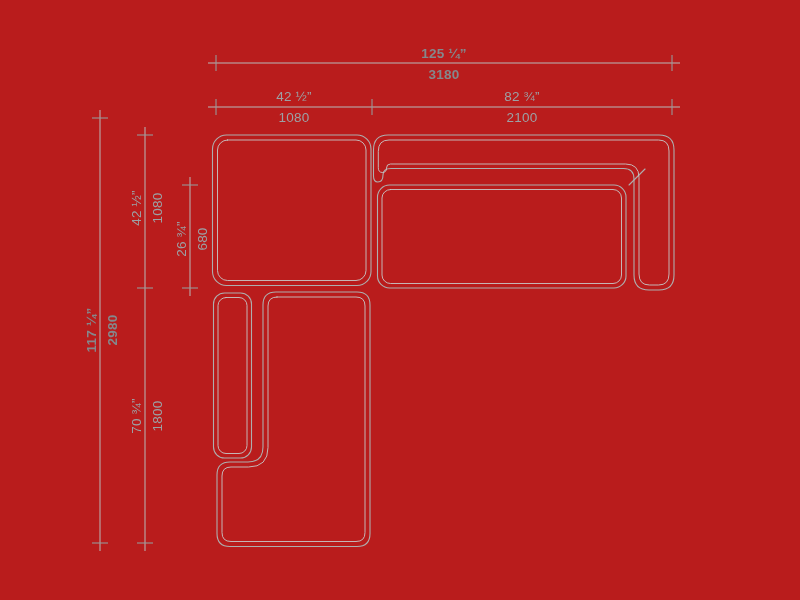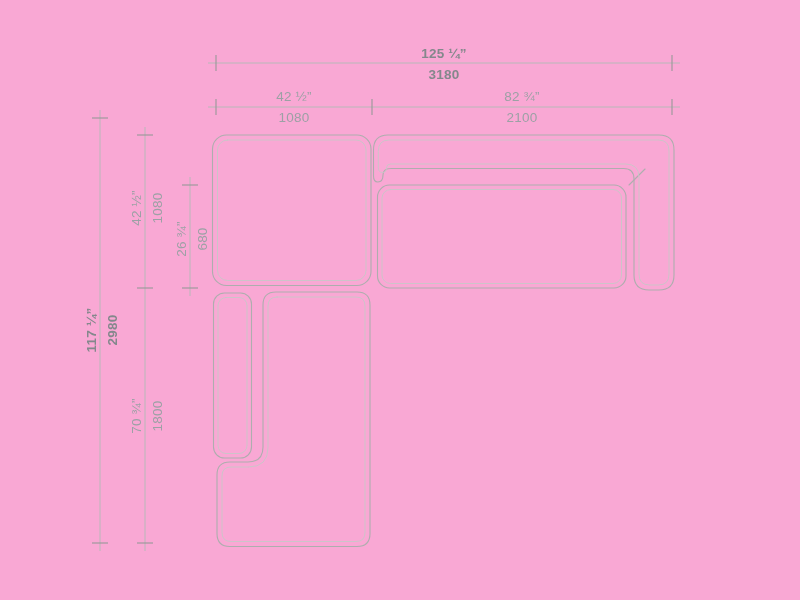--- a/index.html
+++ b/index.html
@@ -1,19 +1,19 @@
 <!DOCTYPE html>
 <html><head>
 <meta charset="utf-8">
 <style>
   html,body{margin:0;padding:0;}
   .stage{
     position:relative;
     width:800px;height:600px;
-    background:#f9a8d4;
+    background:#b91c1c;
     overflow:hidden;
   }
   svg{position:absolute;left:0;top:0;}
   text{
     font-family:"Liberation Sans","DejaVu Sans",sans-serif;
     font-size:13.5px;
     letter-spacing:.2px;
   }
   text.primary{font-weight:bold;}
   .outline-outer{fill:none;stroke-width:1.1;stroke-linecap:round;}

